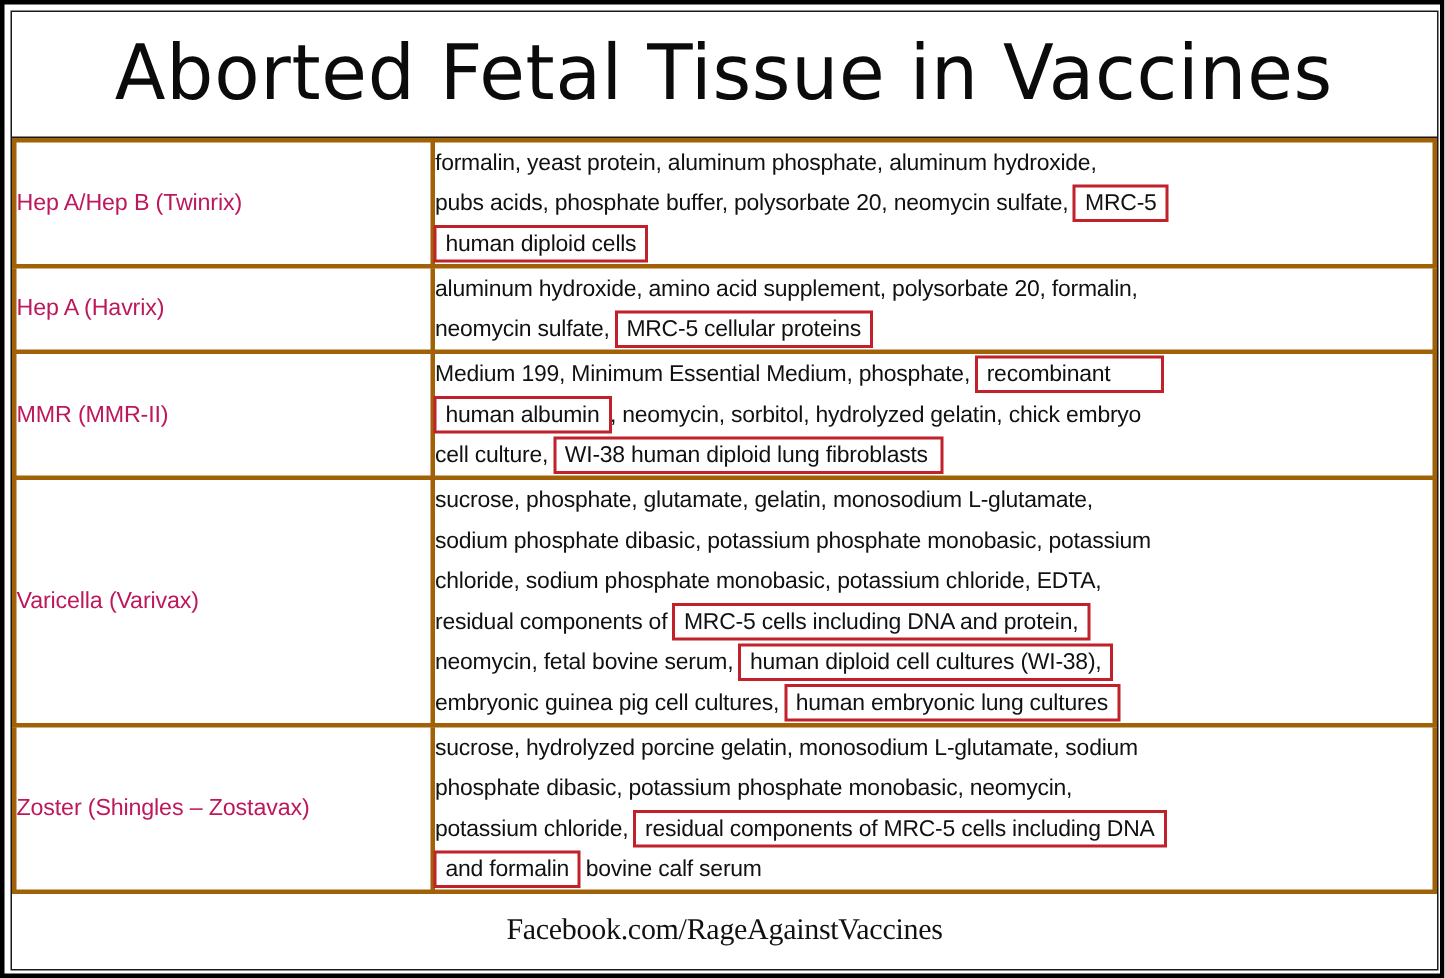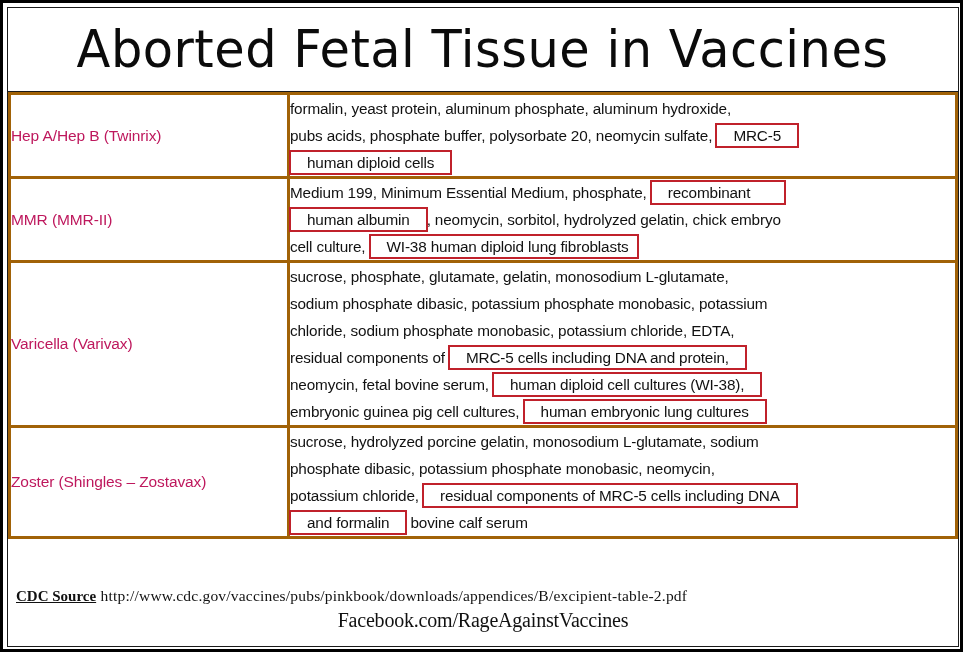--- a/index.html
+++ b/index.html
@@ -80,21 +80,21 @@
     letter-spacing: -0.15px;
     white-space: nowrap;
   }
   .ing-line {
     white-space: nowrap;
     height: 27px;
   }
   .hl {
     display: inline-block;
     border: 2.5px solid #c0212b;
-    padding: 0 16px;
+    padding: 0 6px;
     margin: 0 -1px;
     line-height: 21px;
     box-sizing: border-box;
   }
   .hl.pad-right { padding-right: 34px; }
   .hl.pad-right-sm { padding-right: 8px; }
   
   .footer {
     position: absolute;
     left: 0;
@@ -149,20 +149,29 @@
             <td class="vax-name">Hep A/Hep B (Twinrix)</td>
             <td class="vax-ing">
               <div class="ing-lines">
                 <div class="ing-line"><span>formalin, yeast protein, aluminum phosphate, aluminum hydroxide,</span></div>
                 <div class="ing-line"><span>pubs acids, phosphate buffer, polysorbate 20, neomycin sulfate,</span><span> </span><span class="hl">MRC-5</span></div>
                 <div class="ing-line"><span class="hl">human diploid cells</span></div>
               </div>
             </td>
           </tr>
           <tr>
+            <td class="vax-name">Hep A (Havrix)</td>
+            <td class="vax-ing">
+              <div class="ing-lines">
+                <div class="ing-line"><span>aluminum hydroxide, amino acid supplement, polysorbate 20, formalin,</span></div>
+                <div class="ing-line"><span>neomycin sulfate, </span><span class="hl">MRC-5 cellular proteins</span></div>
+              </div>
+            </td>
+          </tr>
+          <tr>
             <td class="vax-name">MMR (MMR-II)</td>
             <td class="vax-ing">
               <div class="ing-lines">
                 <div class="ing-line"><span>Medium 199, Minimum Essential Medium, phosphate, </span><span class="hl pad-right">recombinant</span></div>
                 <div class="ing-line"><span class="hl">human albumin</span><span>, neomycin, sorbitol, hydrolyzed gelatin, chick embryo</span></div>
                 <div class="ing-line"><span>cell culture, </span><span class="hl pad-right-sm">WI-38 human diploid lung fibroblasts</span></div>
               </div>
             </td>
           </tr>
           <tr>
@@ -186,21 +195,17 @@
                 <div class="ing-line"><span>phosphate dibasic, potassium phosphate monobasic, neomycin,</span></div>
                 <div class="ing-line"><span>potassium chloride, </span><span class="hl">residual components of MRC-5 cells including DNA</span></div>
                 <div class="ing-line"><span class="hl">and formalin</span><span> bovine calf serum</span></div>
               </div>
             </td>
           </tr>
         </tbody>
     </table>
 
     <div class="footer">
-      <div class="source-line">
-        <span class="source-label">CDC Source</span>
-        <span class="source-url">http://www.cdc.gov/vaccines/pubs/pinkbook/downloads/appendices/B/excipient-table-2.pdf</span>
-      </div>
       <div class="fb-line">Facebook.com/RageAgainstVaccines</div>
     </div>
 
   </div>
 </div>
 
 </body></html>

